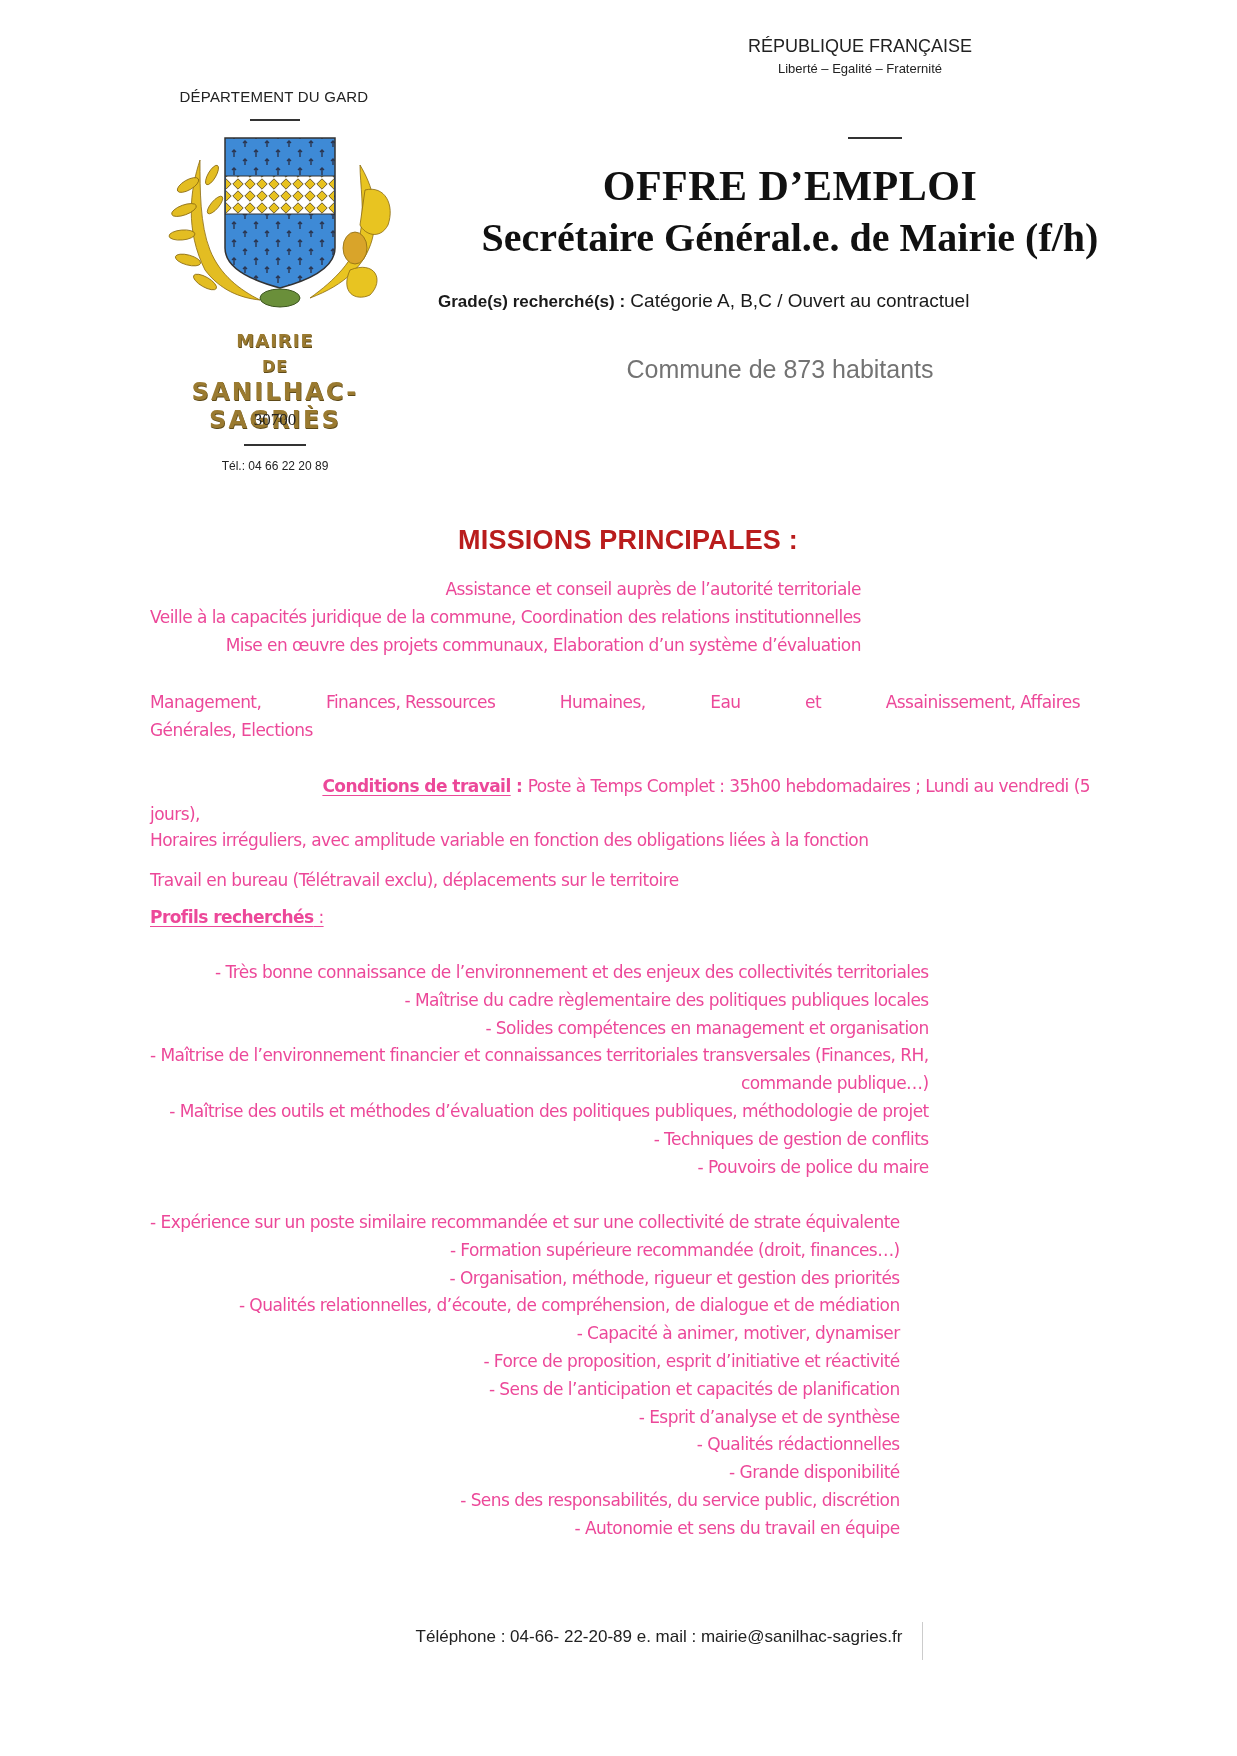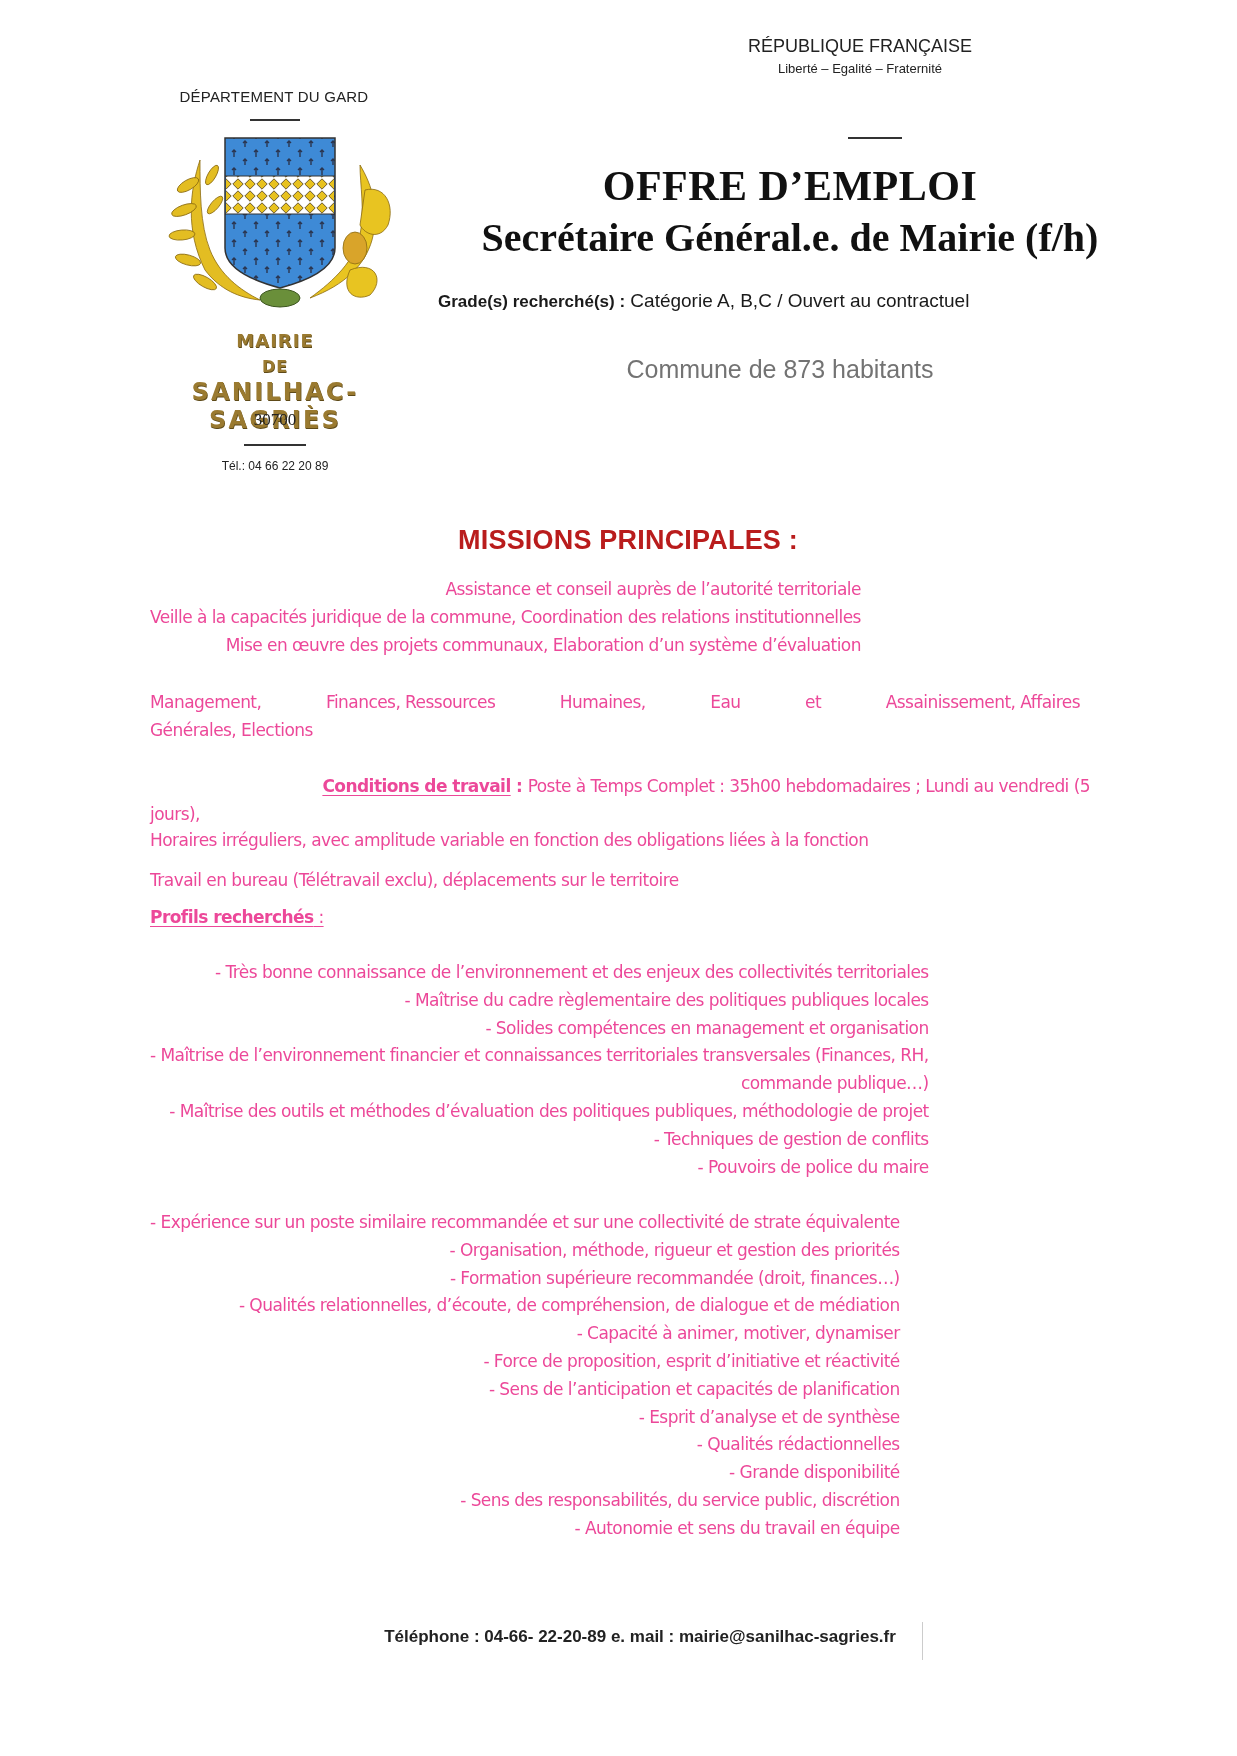--- a/index.html
+++ b/index.html
@@ -92,22 +92,22 @@
       left: 150px; top: 903px; font-weight: bold; text-decoration: underline;
       text-underline-offset: 3px;
     }
     .profiles-title .colon { font-weight: normal; text-decoration: none; }
 
     .list-a { left: 150px; top: 958px; }
     .list-b { left: 150px; top: 1208px; }
     .list-a div, .list-b div { height: 27.8px; }
 
     .footer {
-      left: 340px; top: 1627px; width: 600px; text-align: center;
-      font-family: "Liberation Sans", sans-serif; font-size: 17px; color: #222; font-weight: bold;
+      left: 359px; top: 1627px; width: 600px; text-align: center;
+      font-family: "Liberation Sans", sans-serif; font-size: 17px; color: #222;
     }
     .scan-mark { left: 922px; top: 1622px; width: 1px; height: 38px; background: #ccc; }
   </style>
 </head>
 <body>
 
 <div class="abs dept">DÉPARTEMENT DU GARD</div>
 <div class="abs rule-small" style="left:250px; top:119px; width:50px;"></div>
 
 <svg class="abs arms" viewBox="0 0 240 180">
@@ -199,22 +199,22 @@
   <div>- Solides compétences en management et organisation</div>
   <div>- Maîtrise de l’environnement financier et connaissances territoriales transversales (Finances, RH,</div>
   <div>commande publique…)</div>
   <div>- Maîtrise des outils et méthodes d’évaluation des politiques publiques, méthodologie de projet</div>
   <div>- Techniques de gestion de conflits</div>
   <div>- Pouvoirs de police du maire</div>
 </div>
 
 <div class="abs body-text list-b">
   <div>- Expérience sur un poste similaire recommandée et sur une collectivité de strate équivalente</div>
+  <div>- Formation supérieure recommandée (droit, finances…)</div>
   <div>- Organisation, méthode, rigueur et gestion des priorités</div>
-  <div>- Formation supérieure recommandée (droit, finances…)</div>
   <div>- Qualités relationnelles, d’écoute, de compréhension, de dialogue et de médiation</div>
   <div>- Capacité à animer, motiver, dynamiser</div>
   <div>- Force de proposition, esprit d’initiative et réactivité</div>
   <div>- Sens de l’anticipation et capacités de planification</div>
   <div>- Esprit d’analyse et de synthèse</div>
   <div>- Qualités rédactionnelles</div>
   <div>- Grande disponibilité</div>
   <div>- Sens des responsabilités, du service public, discrétion</div>
   <div>- Autonomie et sens du travail en équipe</div>
 </div>

